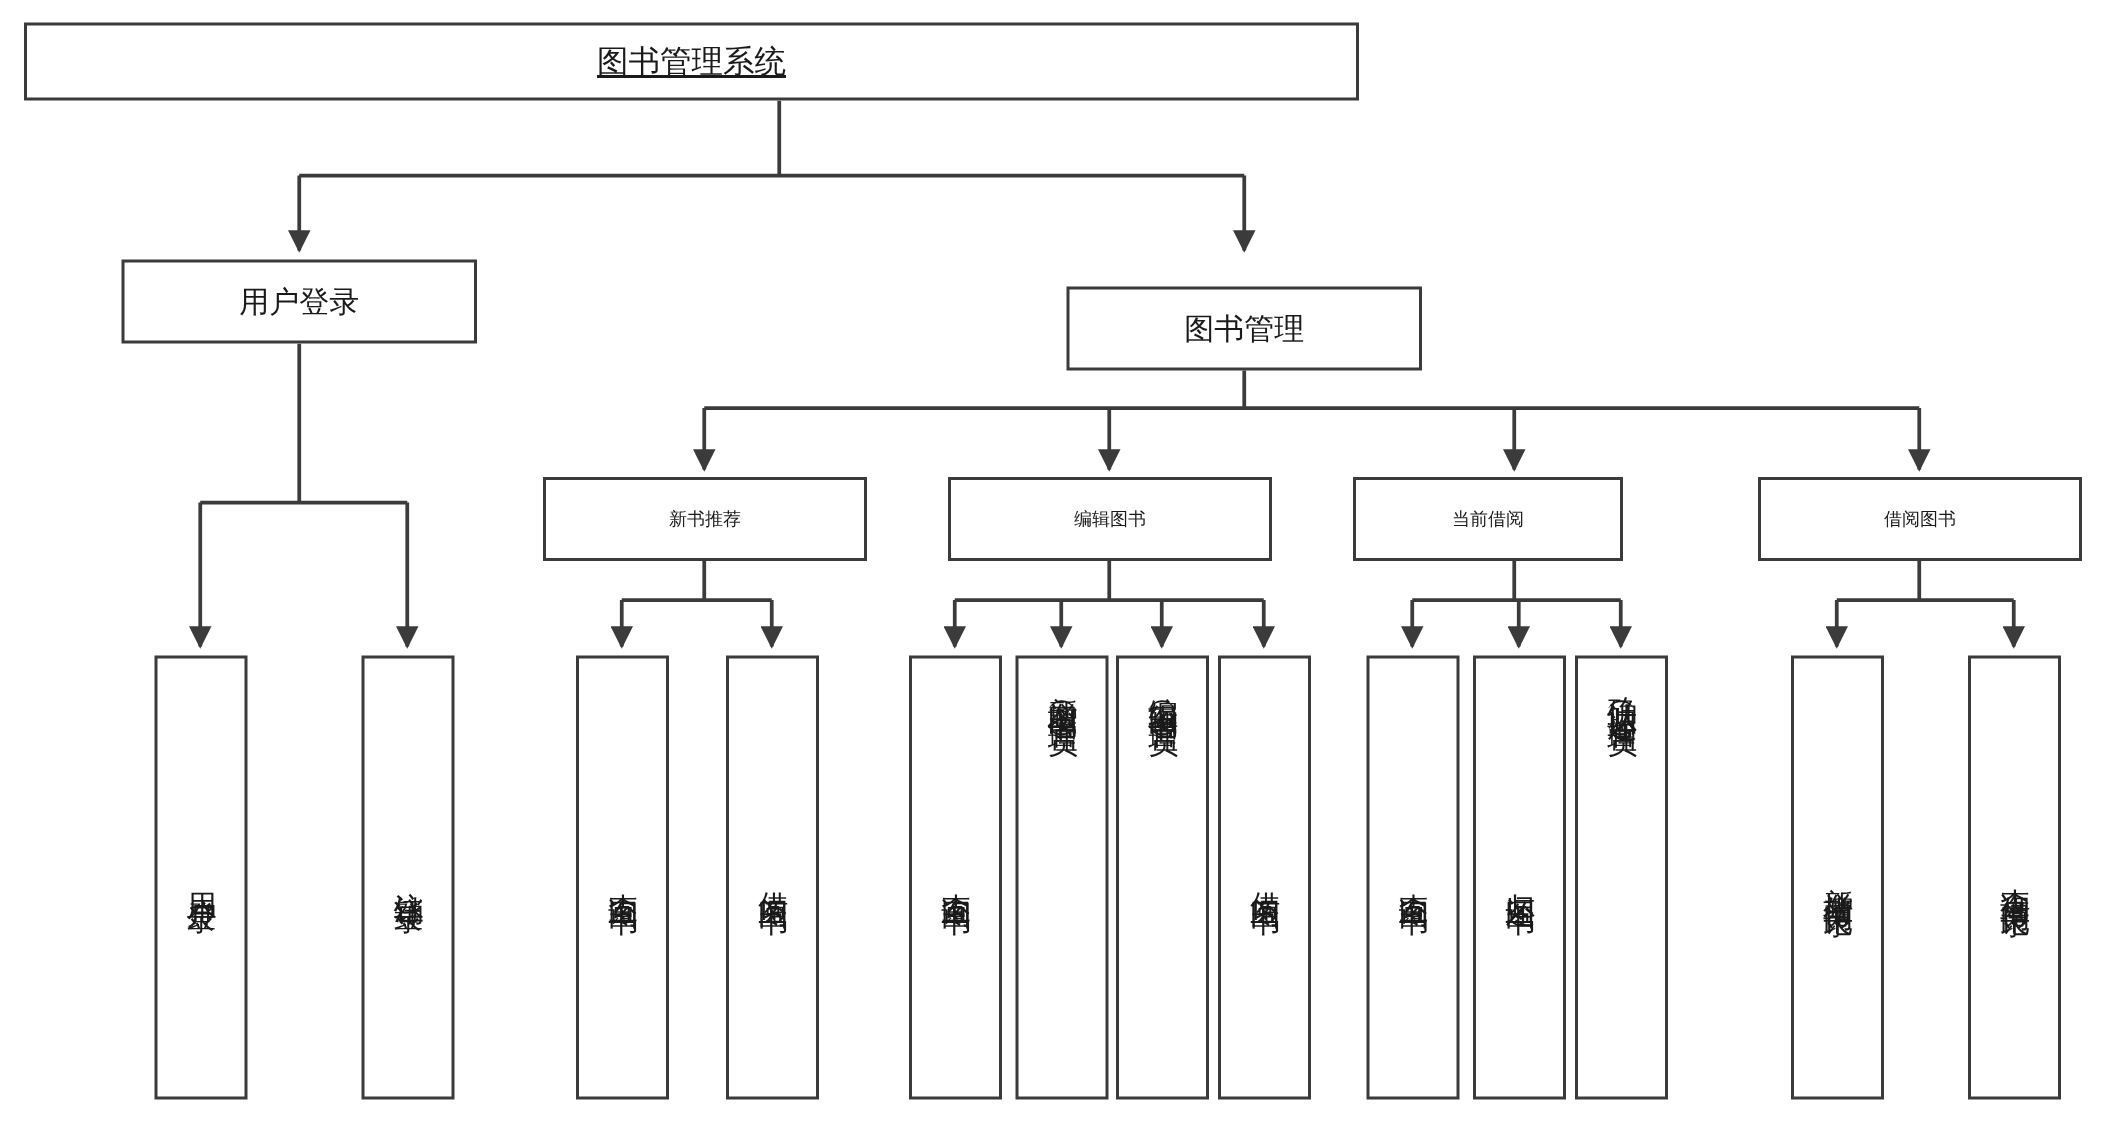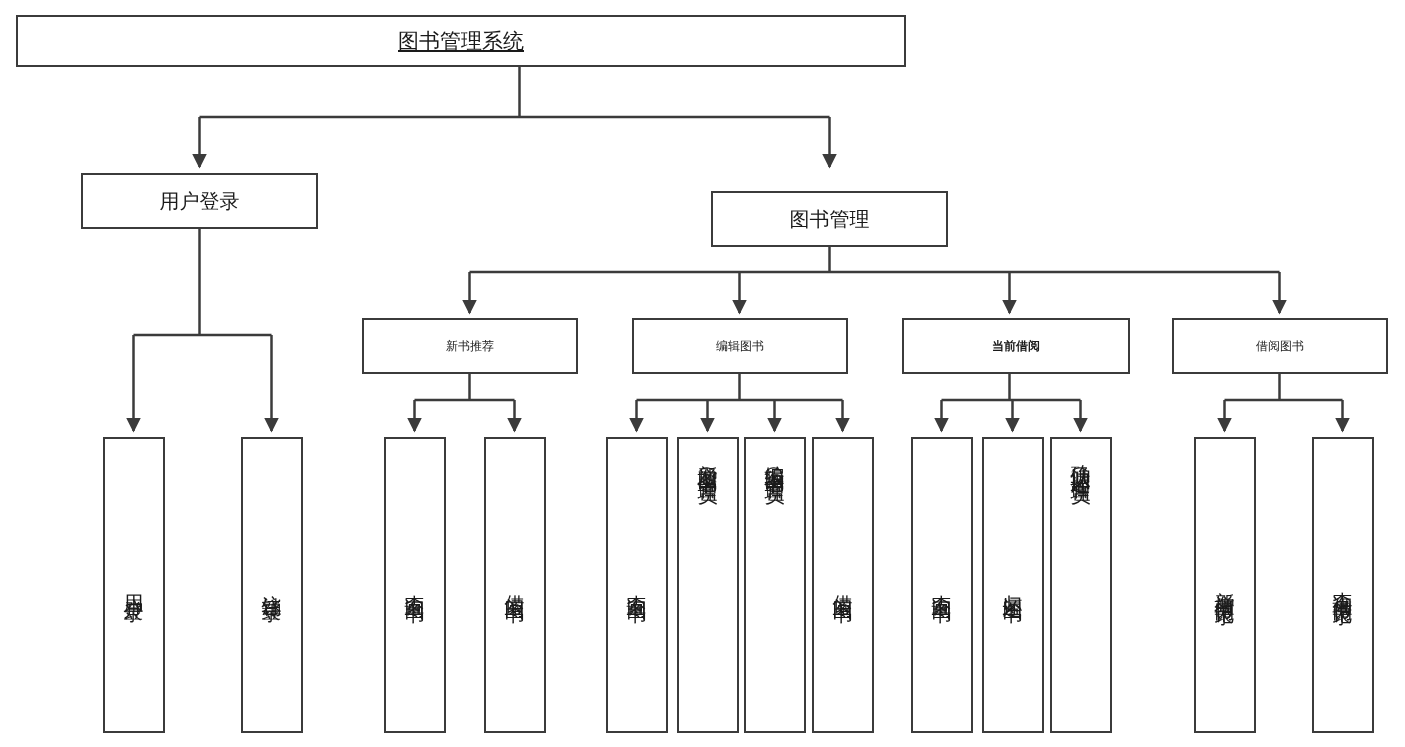--- a/index.html
+++ b/index.html
@@ -158,21 +158,21 @@
   <div class="node lvl1" style="left:711px; top:173px; width:237px;margin-top:18px;">
     <span class="node-label">图书管理</span>
   </div>
 
   <div class="node lvl2" style="left:362px; top:318px; width:216px;">
     <span class="node-label">新书推荐</span>
   </div>
   <div class="node lvl2" style="left:632px; top:318px; width:216px;">
     <span class="node-label">编辑图书</span>
   </div>
-  <div class="node lvl2" style="left:902px; top:318px; width:228px;font-weight:bold;">
+  <div class="node lvl2" style="left:902px; top:318px; width:180px;">
     <span class="node-label">当前借阅</span>
   </div>
   <div class="node lvl2" style="left:1172px; top:318px; width:216px;">
     <span class="node-label">借阅图书</span>
   </div>
 
   <div class="node leaf" style="left:103px; width:62px;">
     <div class="inner">
         <span class="leaf-label">用户登录</span>
       </div>

